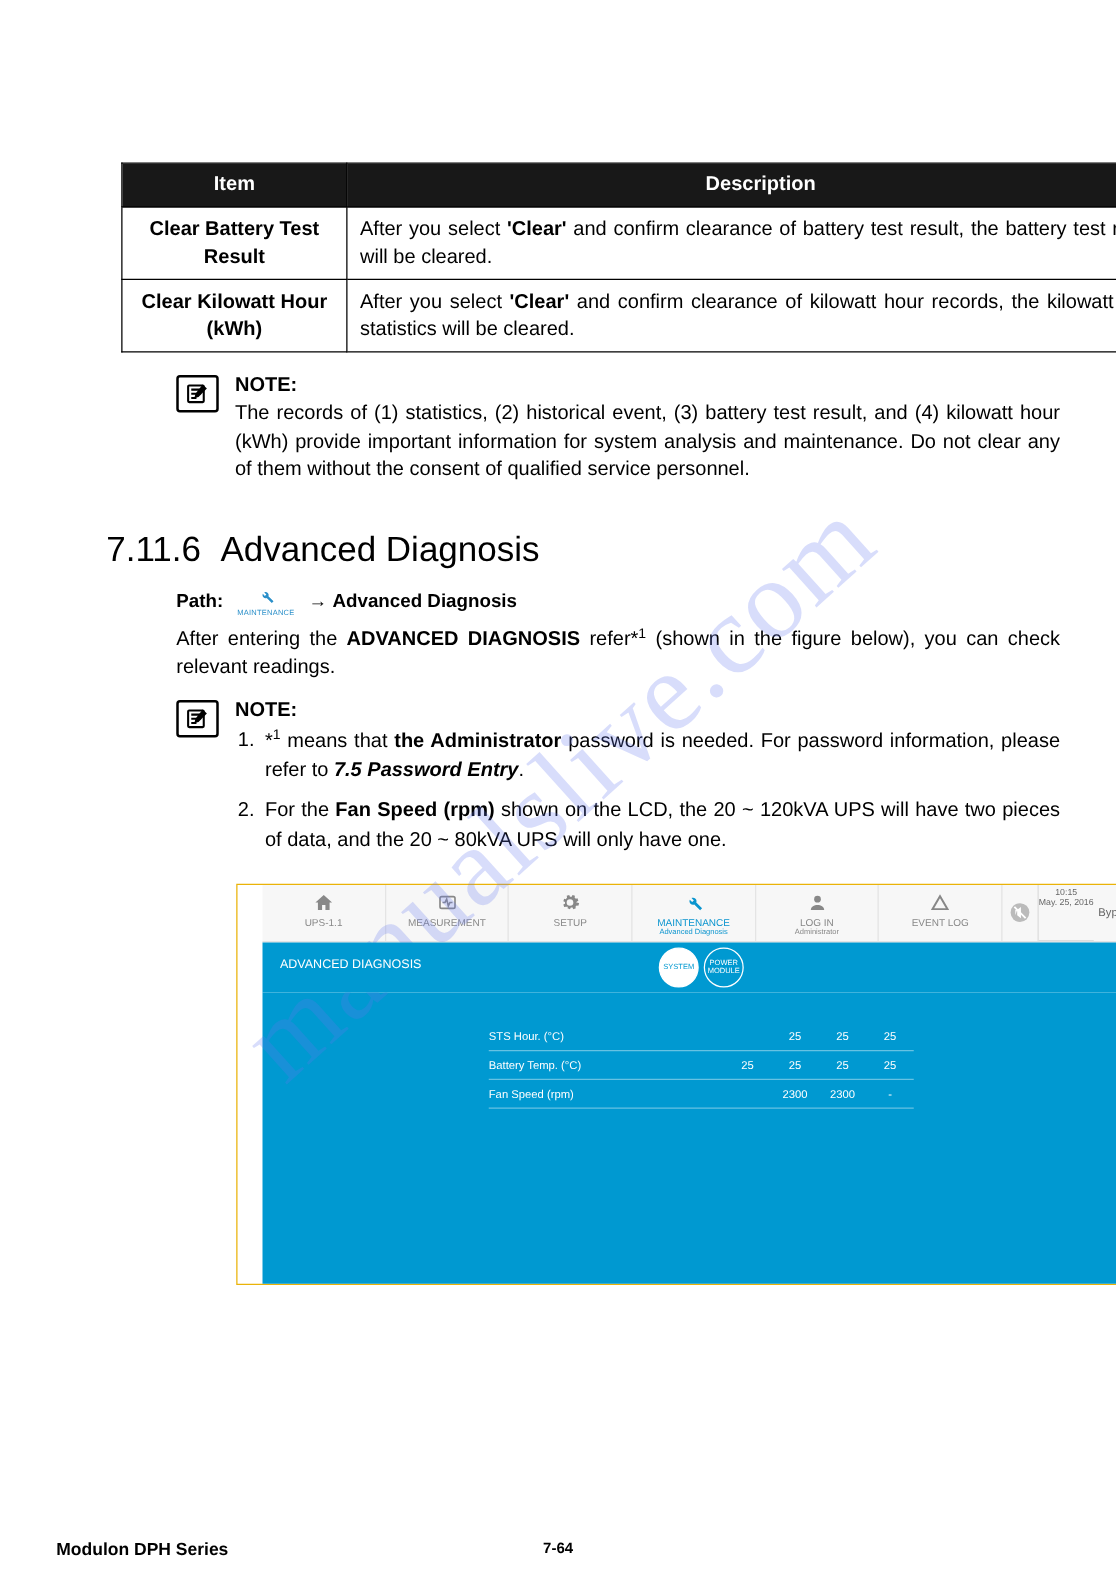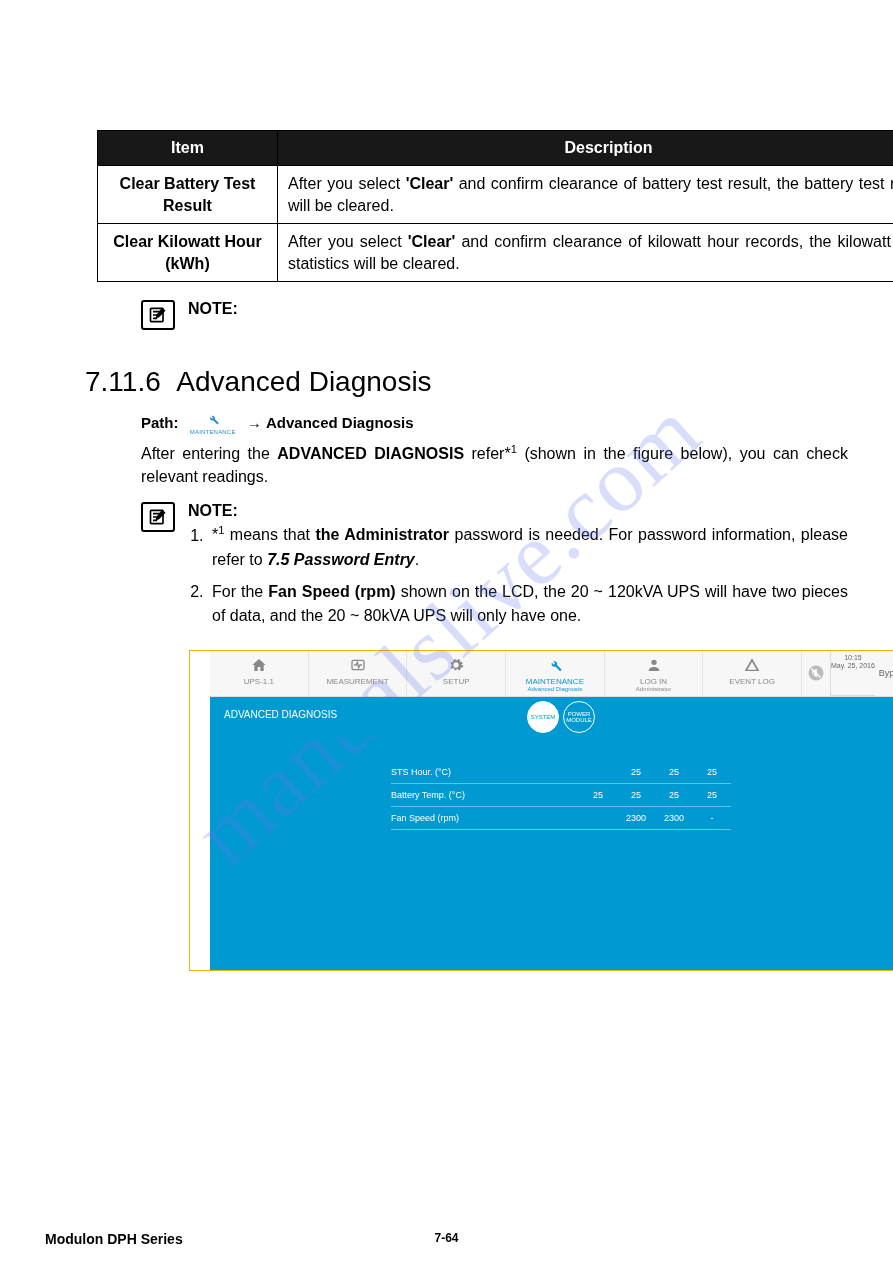--- a/index.html
+++ b/index.html
@@ -273,20 +273,21 @@
   <div class="note-block">
     <div class="note-icon">
       <svg viewBox="0 0 24 24" fill="none" stroke="#000" stroke-width="2">
         <rect x="3" y="4" width="15" height="16" rx="1"></rect>
         <path d="M6 8h9M6 12h9M6 16h5"></path>
         <path d="M17 3l4 4-8 8-4 1 1-4 7-9z" fill="#000" stroke="none"></path>
       </svg>
     </div>
     <div class="note-body">
       <div class="note-title">NOTE:</div>
+      <div class="note-text">The records of (1) statistics, (2) historical event, (3) battery test result, and (4) kilowatt hour (kWh) provide important information for system analysis and maintenance. Do not clear any of them without the consent of qualified service personnel.</div>
     </div>
   </div>
 
   <div class="section-heading">
     <span>7.11.6</span>&nbsp;&nbsp;<span>Advanced Diagnosis</span>
   </div>
 
   <div class="path-line">
     <b>Path:</b>
     <span class="wrench-small">

